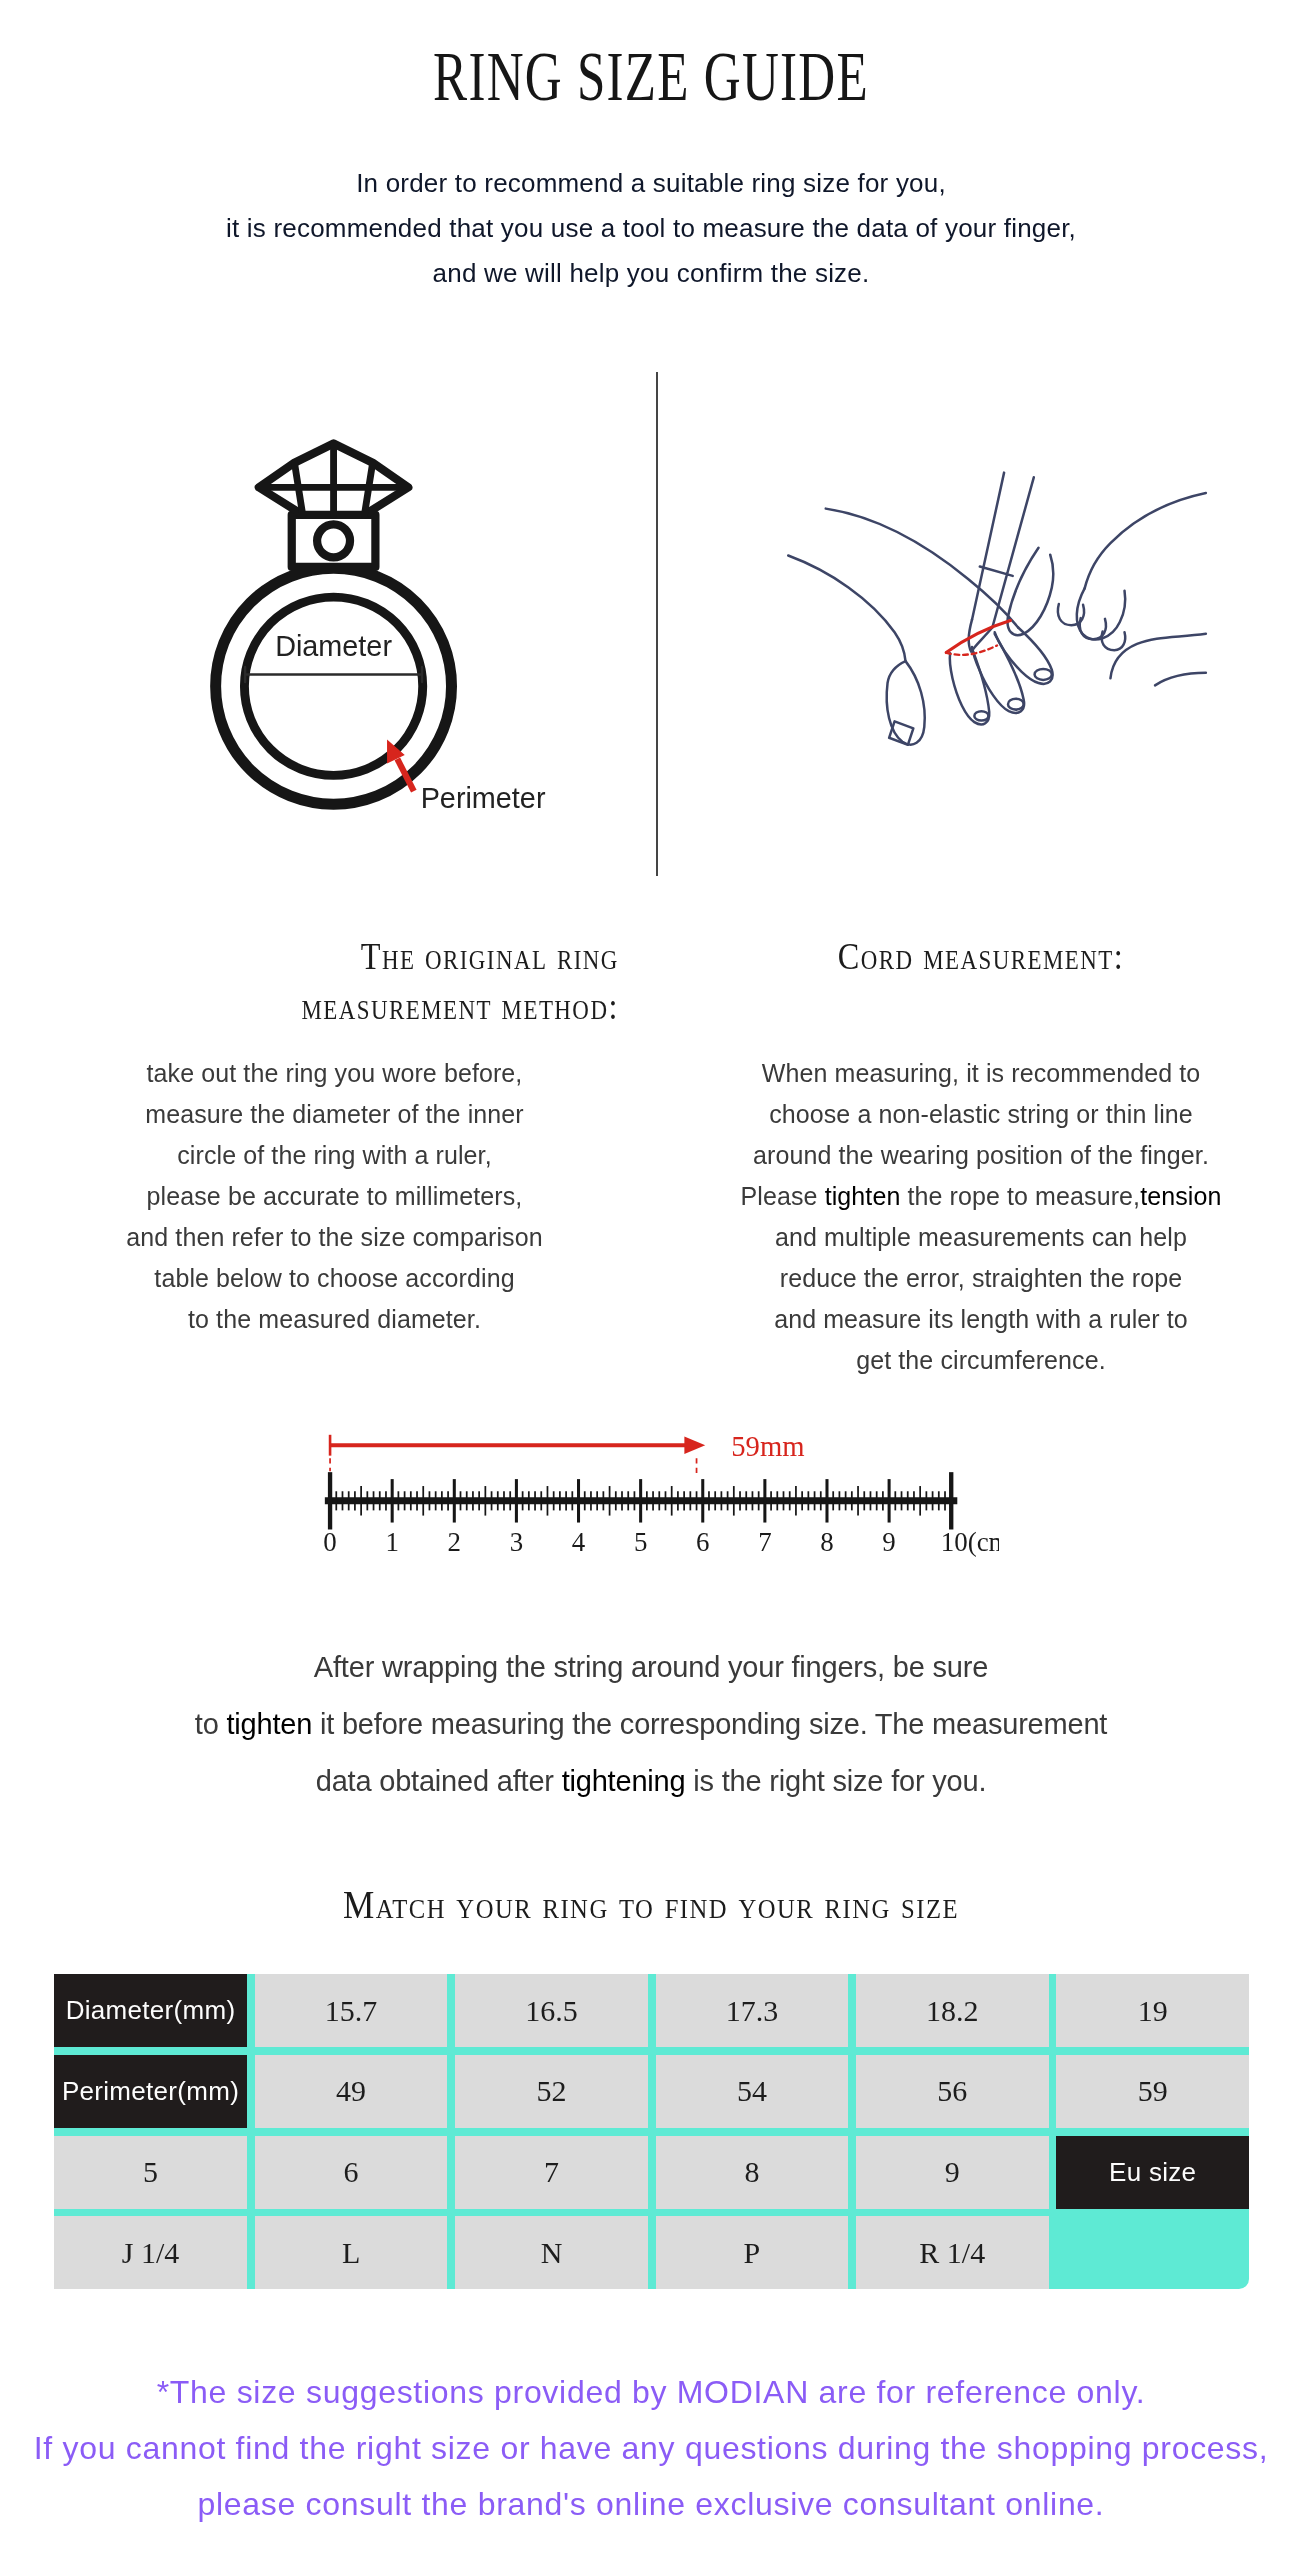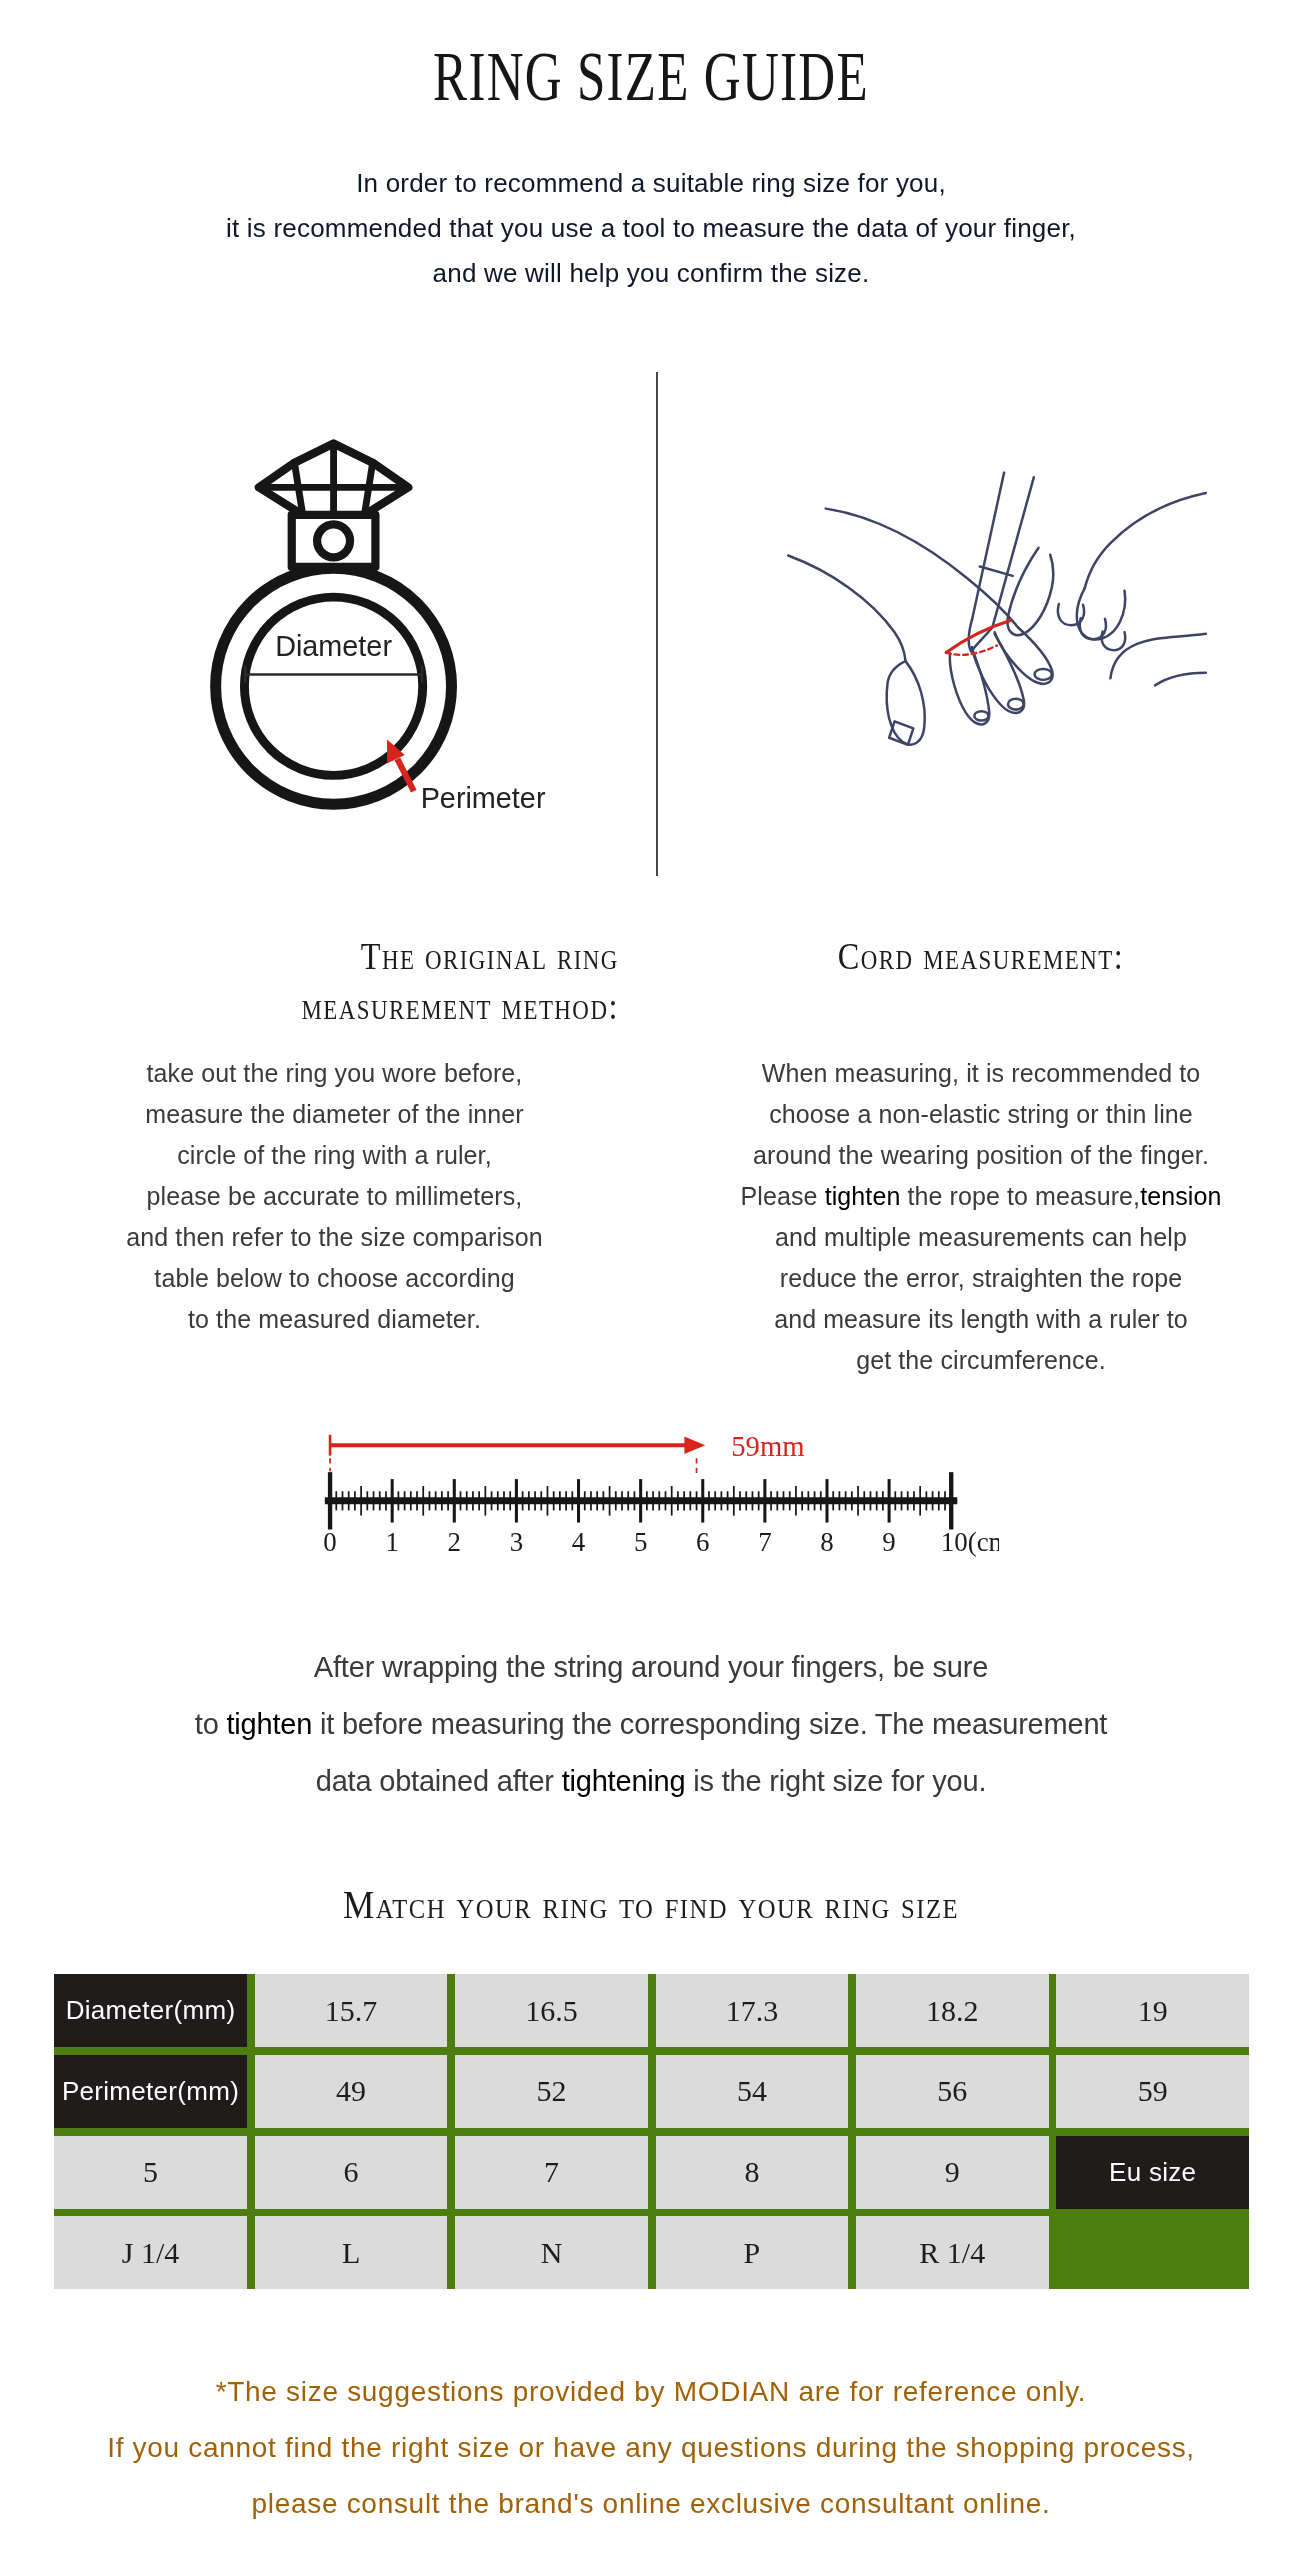--- a/index.html
+++ b/index.html
@@ -49,33 +49,33 @@
   #match-heading {
     top:1881px; font-family:"Liberation Serif", serif; font-variant:small-caps;
     font-size:40px; font-weight:400; color:#1c1c1c; letter-spacing:1.7px;
     transform:scaleX(0.88); white-space:nowrap;
   }
 
   
   #size-table {
     left:54px; top:1974px; width:1195px;
     display:grid; grid-template-columns:193px repeat(5,1fr);
-    grid-auto-rows:73px; gap:7.8px; background:#4d7c0f;
+    grid-auto-rows:73px; gap:7.8px; background:#5eead4;border-radius:10px;
   }
   .th {
     background:#201c1c; color:#fdfdfd; font-size:26px; letter-spacing:0.3px;
     display:flex; align-items:center; justify-content:center;
   }
   .td {
     background:#dbdbdb; color:#1d1d1d; font-family:"Liberation Serif", serif;
     font-size:30px; display:flex; align-items:center; justify-content:center;
   }
 
   
-  #footer { top:2364px; font-size:28px; line-height:56px; color:#a16207; letter-spacing:0.7px; }
+  #footer { top:2364px; font-size:32px; line-height:56px; color:#8b5cf6; letter-spacing:0.7px; }
 
   svg text { font-family:"Liberation Sans", sans-serif; }
   svg .serif-label { font-family:"Liberation Serif", serif; }
 </style>
 </head>
 <body>
 
 <div class="abs centerband" id="page-title">RING SIZE GUIDE</div>
 
 <div class="abs centerband" id="intro">

